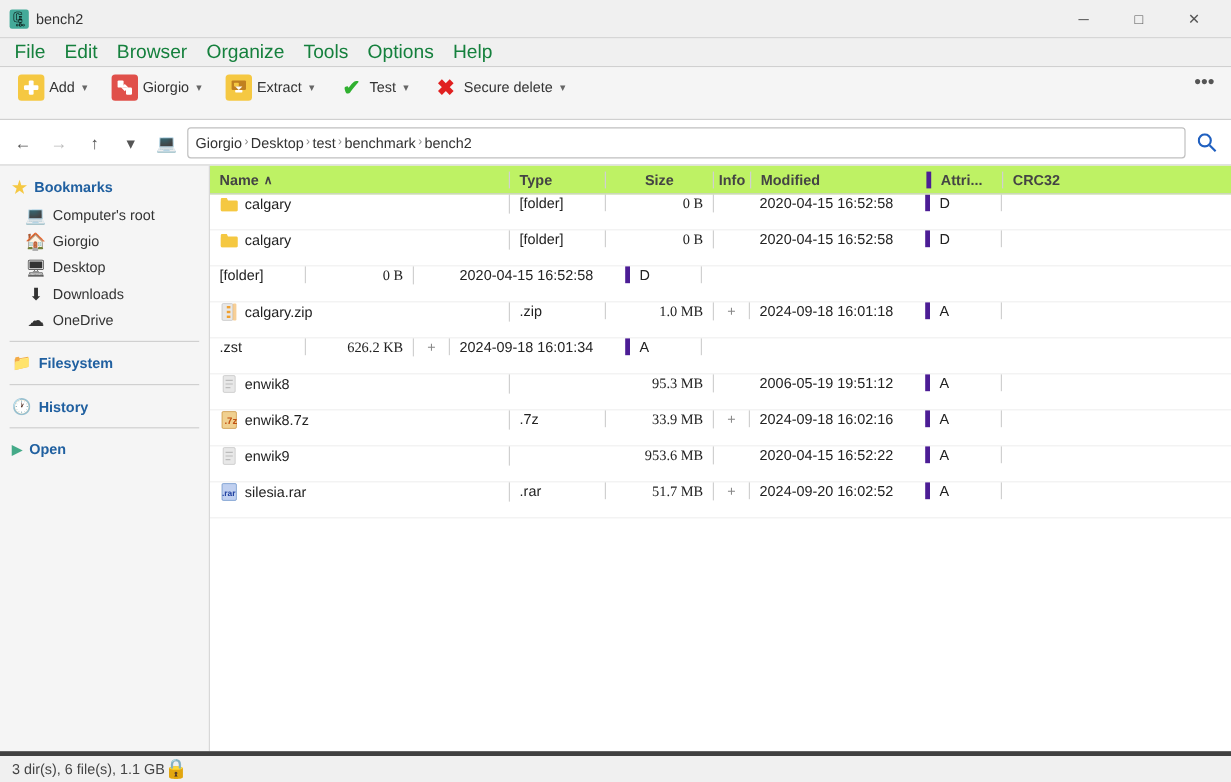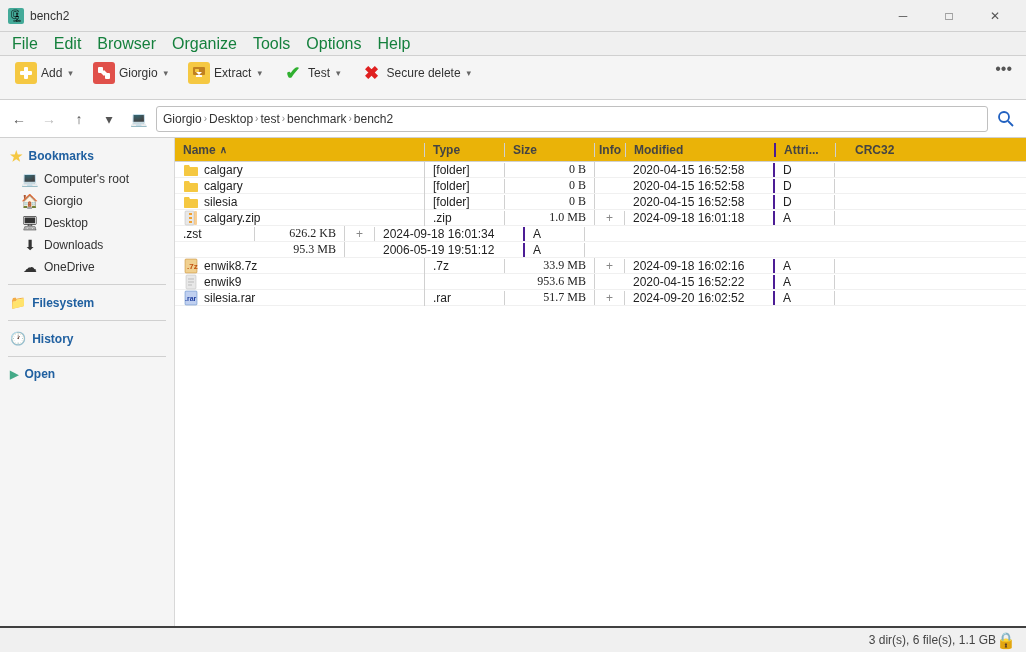--- a/index.html
+++ b/index.html
@@ -39,36 +39,36 @@
     
     .sidebar { width: 175px; background: #f5f5f5; border-right: 1px solid #d8d8d8; overflow-y: auto; padding: 6px 0; }
     .sidebar-section { margin-bottom: 4px; }
     .sidebar-header { display: flex; align-items: center; gap: 6px; padding: 4px 10px; font-size: 12px; font-weight: 600; color: #2060a0; cursor: pointer; }
     .sidebar-item { display: flex; align-items: center; gap: 6px; padding: 3px 10px 3px 22px; font-size: 12px; color: #333; cursor: pointer; }
     .sidebar-item .s-icon { width: 16px; height: 16px; display: flex; align-items: center; justify-content: center; font-size: 14px; flex-shrink: 0; }
     .sidebar-divider { height: 1px; background: #d0d0d0; margin: 6px 8px; }
 
     
     .filelist { flex: 1; background: white; overflow: auto; }
-    .filelist-header { display: flex; align-items: center; height: 24px; background: #eab308; border-bottom: 1px solid #d0d0d0; font-size: 12px; font-weight: 600; color: #444; position: sticky; top: 0; z-index: 1; }
+    .filelist-header { display: flex; align-items: center; height: 24px; background: #bef264; border-bottom: 1px solid #d0d0d0; font-size: 12px; font-weight: 600; color: #444; position: sticky; top: 0; z-index: 1; }
     .col-name { flex: 0 0 250px; padding: 0 8px; display: flex; align-items: center; gap: 4px; cursor: pointer; border-right: 1px solid #d0d0d0; }
     .col-type { flex: 0 0 80px; padding: 0 8px; border-right: 1px solid #d0d0d0; }
-    .col-size { flex: 0 0 90px; padding: 0 8px; text-align: left; border-right: 1px solid #d0d0d0; }
+    .col-size { flex: 0 0 90px; padding: 0 8px; text-align: center; border-right: 1px solid #d0d0d0; }
     .col-info { flex: 0 0 30px; padding: 0 4px; text-align: center; border-right: 1px solid #d0d0d0; }
-    .col-modified { flex: 0 0 150px; padding: 0 8px; border-right: 2px solid #4c1d95; }
+    .col-modified { flex: 0 0 150px; padding: 0 8px; border-right: 4px solid #4c1d95; }
     .col-attri { flex: 0 0 60px; padding: 0 8px; border-right: 1px solid #d0d0d0; }
-    .col-crc { flex: 0 0 70px; padding: 0 8px; margin-left: 11px; }
-
-    .file-row { display: flex; align-items: center; height: 16px; border-bottom: 1px solid #f0f0f0; font-size: 12px; color: #222; }
+    .col-crc { flex: 0 0 70px; padding: 0 8px; }
+
+    .file-row { display: flex; align-items: flex-start; height: 30px; border-bottom: 1px solid #f0f0f0; font-size: 12px; color: #222; }
     .file-row .col-name { font-weight: 400; display: flex; align-items: center; gap: 5px; }
     .file-row .col-size { text-align: right; font-family: Liberation Serif, serif; }
     .file-row .col-info { text-align: center; color: #888; }
 
     
-    .statusbar { height: 26px; background: #f0f0f0; border-top: 2px solid #404040; display: flex; align-items: center; padding: 0 10px; justify-content: flex-end; font-size: 12px; color: #444; }
+    .statusbar { height: 26px; background: #f0f0f0; border-top: 4px solid #404040; display: flex; align-items: center; padding: 0 10px; justify-content: flex-start; font-size: 12px; color: #444; }
 
     .add-icon-box { background: #f5c842; width: 22px; height: 22px; border-radius: 3px; display: flex; align-items: center; justify-content: center; font-size: 13px; }
     .convert-icon-box { background: #e0504a; width: 22px; height: 22px; border-radius: 3px; display: flex; align-items: center; justify-content: center; font-size: 11px; color: white; }
     .extract-icon-box { background: #f5c842; width: 22px; height: 22px; border-radius: 3px; display: flex; align-items: center; justify-content: center; font-size: 13px; }
     .test-icon-box { background: transparent; width: 22px; height: 22px; border-radius: 3px; display: flex; align-items: center; justify-content: center; font-size: 16px; }
     .delete-icon-box { background: transparent; width: 22px; height: 22px; border-radius: 3px; display: flex; align-items: center; justify-content: center; font-size: 16px; }
   </style>
 </head>
 <body>
 
@@ -276,27 +276,20 @@
       <span>calgary</span>
     </div>
     <div class="col-type">[folder]</div>
     <div class="col-size">0 B</div>
     <div class="col-info"></div>
     <div class="col-modified">2020-04-15 16:52:58</div>
     <div class="col-attri">D</div>
     <div class="col-crc"></div>
   </div>
         <div class="file-row">
-    <div class="col-name">
-      <svg width="16" height="16" viewBox="0 0 16 16">
-      <path d="M1 4 Q1 3 2 3 L6 3 L7 5 L14 5 Q15 5 15 6 L15 13 Q15 14 14 14 L2 14 Q1 14 1 13 Z" fill="#f5c842"></path>
-      <path d="M1 6 L15 6 L15 13 Q15 14 14 14 L2 14 Q1 14 1 13 Z" fill="#f5c842" opacity="0.7"></path>
-    </svg>
-      <span>silesia</span>
-    </div>
     <div class="col-type">[folder]</div>
     <div class="col-size">0 B</div>
     <div class="col-info"></div>
     <div class="col-modified">2020-04-15 16:52:58</div>
     <div class="col-attri">D</div>
     <div class="col-crc"></div>
   </div>
         <div class="file-row">
     <div class="col-name">
       <svg width="16" height="16" viewBox="0 0 16 16">
@@ -317,20 +310,29 @@
   </div>
         <div class="file-row">
     <div class="col-type">.zst</div>
     <div class="col-size">626.2 KB</div>
     <div class="col-info">+</div>
     <div class="col-modified">2024-09-18 16:01:34</div>
     <div class="col-attri">A</div>
     <div class="col-crc"></div>
   </div>
         <div class="file-row">
+    <div class="col-name">
+      <svg width="16" height="16" viewBox="0 0 16 16">
+      <rect x="3" y="1" width="10" height="14" rx="1" fill="#e8e8e8" stroke="#bbb" stroke-width="0.5"></rect>
+      <line x1="5" y1="5" x2="11" y2="5" stroke="#bbb" stroke-width="1"></line>
+      <line x1="5" y1="8" x2="11" y2="8" stroke="#bbb" stroke-width="1"></line>
+      <line x1="5" y1="11" x2="9" y2="11" stroke="#bbb" stroke-width="1"></line>
+    </svg>
+      <span>enwik8</span>
+    </div>
     <div class="col-type"></div>
     <div class="col-size">95.3 MB</div>
     <div class="col-info"></div>
     <div class="col-modified">2006-05-19 19:51:12</div>
     <div class="col-attri">A</div>
     <div class="col-crc"></div>
   </div>
         <div class="file-row">
     <div class="col-name">
       <svg width="16" height="16" viewBox="0 0 16 16">

